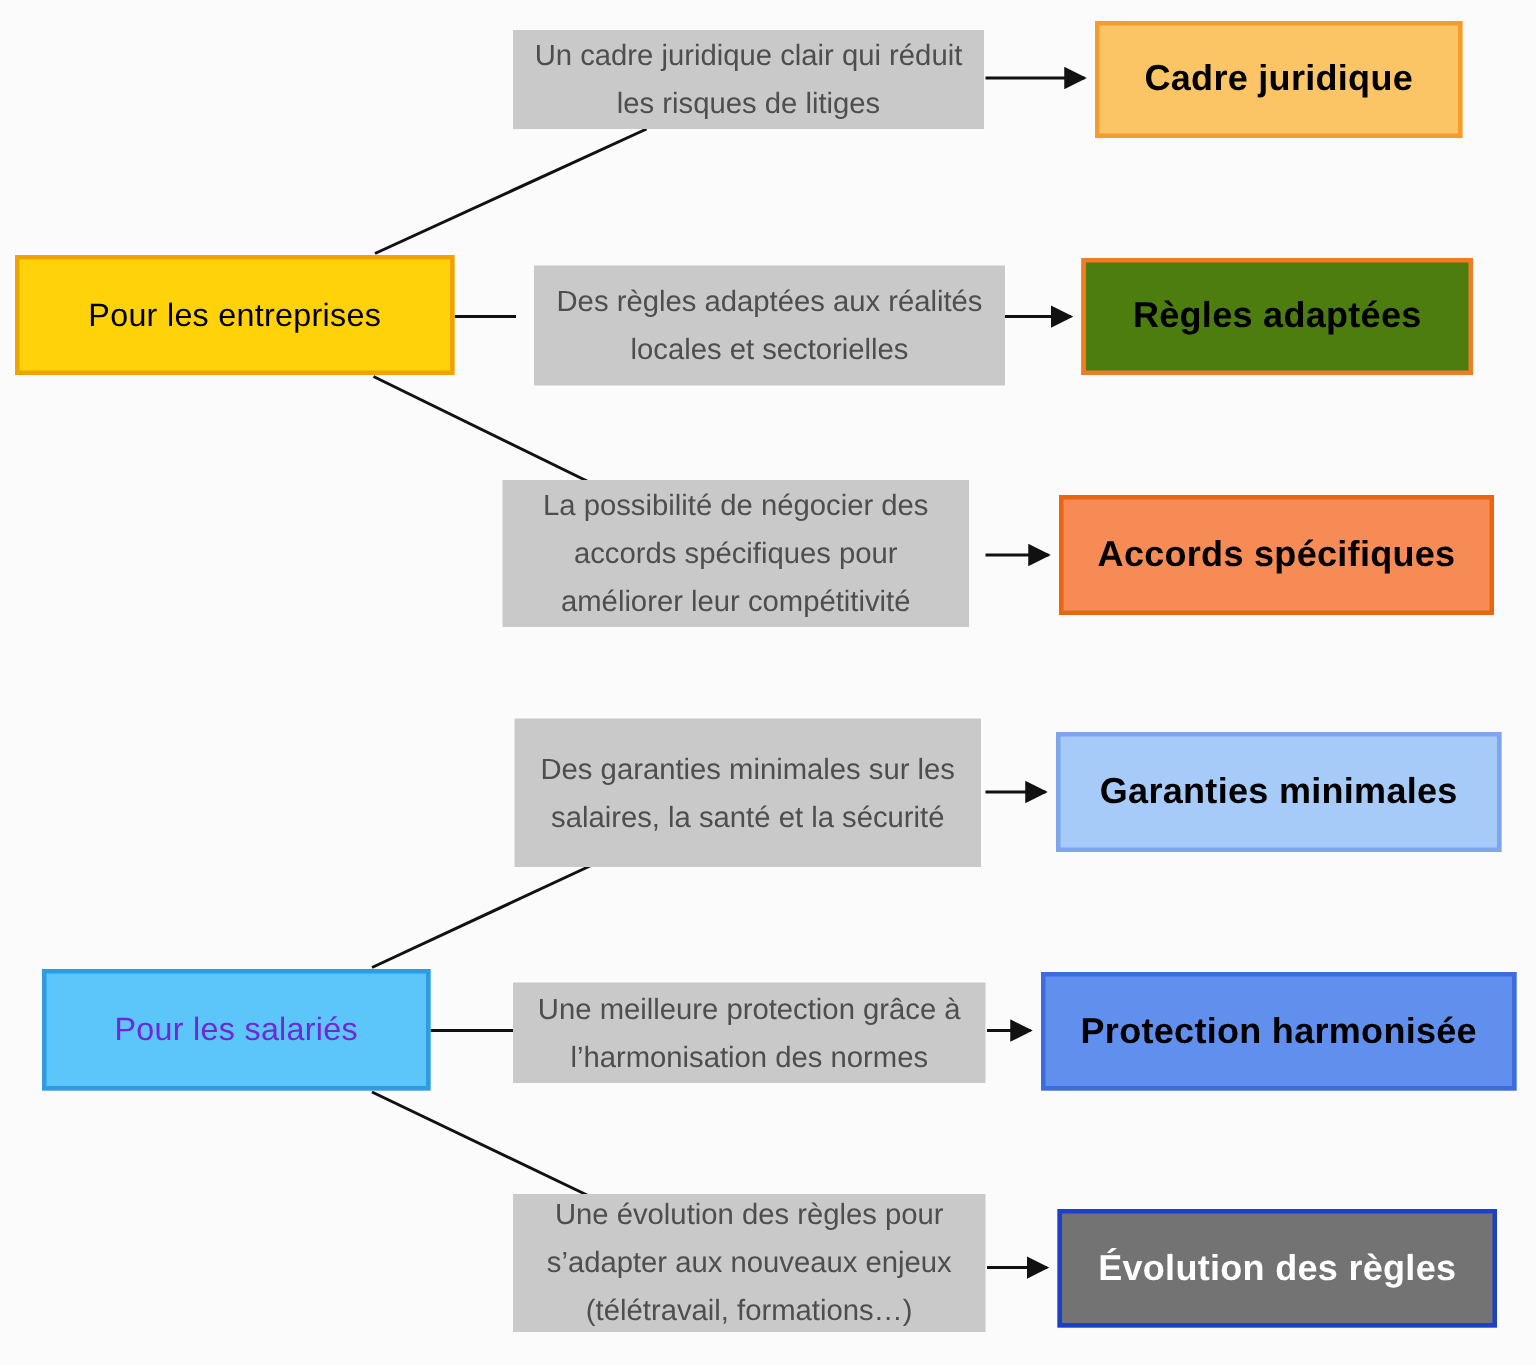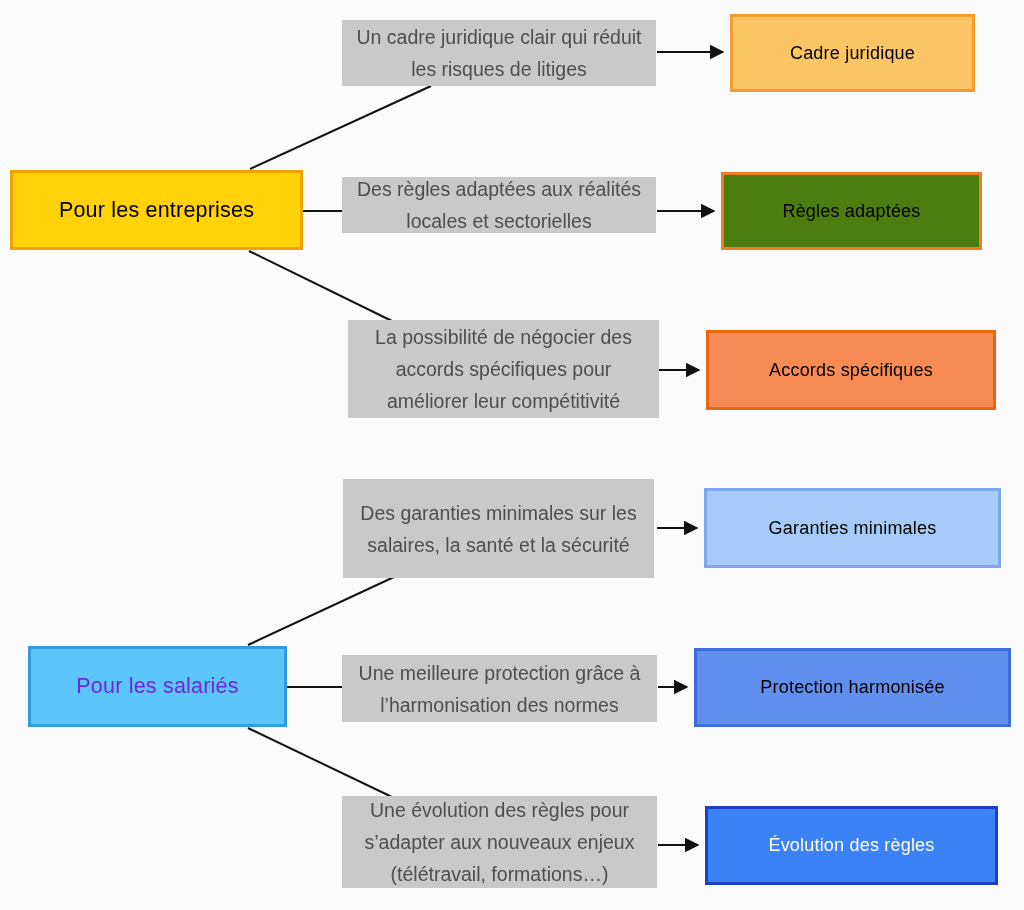--- a/index.html
+++ b/index.html
@@ -32,22 +32,23 @@
     color: #0a0a0a;
     letter-spacing: 0.2px;
   }
   .desc-box {
     font-size: 19.5px;
     line-height: 32px;
     padding: 2px 5px;
   }
   .result-box {
     border: 3px solid;
-    font-size: 18px;
+    font-size: 24px;
     letter-spacing: 0.2px;
+    font-weight: bold;
   }
 </style>
 </head>
 <body>
 
 <div class="canvas">
 
   <svg class="wires" viewBox="0 0 1024 910" xmlns="http://www.w3.org/2000/svg">
     <defs>
       <marker id="arrowhead" viewBox="0 0 10 10" refX="9" refY="5" markerWidth="7.5" markerHeight="7.5" orient="auto-start-reverse">
@@ -74,24 +75,24 @@
     <span>Pour les entreprises</span>
   </div>
 
   <div class="box root-node" style="left: 28px; top: 646px; width: 259px; height: 81px; background-color: rgb(92, 197, 250); border-color: rgb(47, 155, 224); color: #6d28d9; justify-content: center;">
     <span>Pour les salariés</span>
   </div>
 
   <div class="box desc-box" style="left: 342px; top: 20px; width: 314px; height: 66px; background-color: rgb(201, 201, 201); color: rgb(78, 78, 78);">
     <span>Un cadre juridique clair qui réduit les risques de litiges</span>
   </div>
-  <div class="box desc-box" style="left: 342px; top: 177px; width: 314px; height: 56px; background-color: rgb(201, 201, 201); color: rgb(78, 78, 78);">
+  <div class="box desc-box" style="left: 356px; top: 177px; width: 314px; height: 80px; background-color: rgb(201, 201, 201); color: rgb(78, 78, 78);">
     <span>Des règles adaptées aux réalités locales et sectorielles</span>
   </div>
-  <div class="box desc-box" style="left: 348px; top: 320px; width: 311px; height: 98px; background-color: rgb(201, 201, 201); color: rgb(78, 78, 78); justify-content: center;">
+  <div class="box desc-box" style="left: 335px; top: 320px; width: 311px; height: 98px; background-color: rgb(201, 201, 201); color: rgb(78, 78, 78); justify-content: center;">
     <span>La possibilité de négocier des accords spécifiques pour améliorer leur compétitivité</span>
   </div>
   <div class="box desc-box" style="left: 343px; top: 479px; width: 311px; height: 99px; background-color: rgb(201, 201, 201); color: rgb(78, 78, 78);">
     <span>Des garanties minimales sur les salaires, la santé et la sécurité</span>
   </div>
   <div class="box desc-box" style="left: 342px; top: 655px; width: 315px; height: 67px; background-color: rgb(201, 201, 201); color: rgb(78, 78, 78);">
     <span>Une meilleure protection grâce à l’harmonisation des normes</span>
   </div>
   <div class="box desc-box" style="left: 342px; top: 796px; width: 315px; height: 92px; background-color: rgb(201, 201, 201); color: rgb(78, 78, 78);">
     <span>Une évolution des règles pour s’adapter aux nouveaux enjeux (télétravail, formations…)</span>
@@ -105,17 +106,17 @@
   </div>
   <div class="box result-box" style="left: 706px; top: 330px; width: 290px; height: 80px; background-color: rgb(246, 139, 85); border-color: rgb(234, 101, 15); color: rgb(0, 0, 0);">
     <span>Accords spécifiques</span>
   </div>
   <div class="box result-box" style="left: 704px; top: 488px; width: 297px; height: 80px; background-color: rgb(166, 203, 248); border-color: rgb(127, 166, 236); color: rgb(0, 0, 0);">
     <span>Garanties minimales</span>
   </div>
   <div class="box result-box" style="left: 694px; top: 648px; width: 317px; height: 79px; background-color: rgb(96, 143, 238); border-color: rgb(62, 108, 220); color: rgb(0, 0, 0); text-align: right;">
     <span>Protection harmonisée</span>
   </div>
-  <div class="box result-box" style="left: 705px; top: 806px; width: 293px; height: 79px; background-color: #3b82f6; border-color: rgb(28, 65, 198); color: rgb(255, 255, 255);">
+  <div class="box result-box" style="left: 705px; top: 806px; width: 293px; height: 79px; background-color: #737373; border-color: rgb(28, 65, 198); color: rgb(255, 255, 255);">
     <span>Évolution des règles</span>
   </div>
 
 </div>
 
 </body></html>

